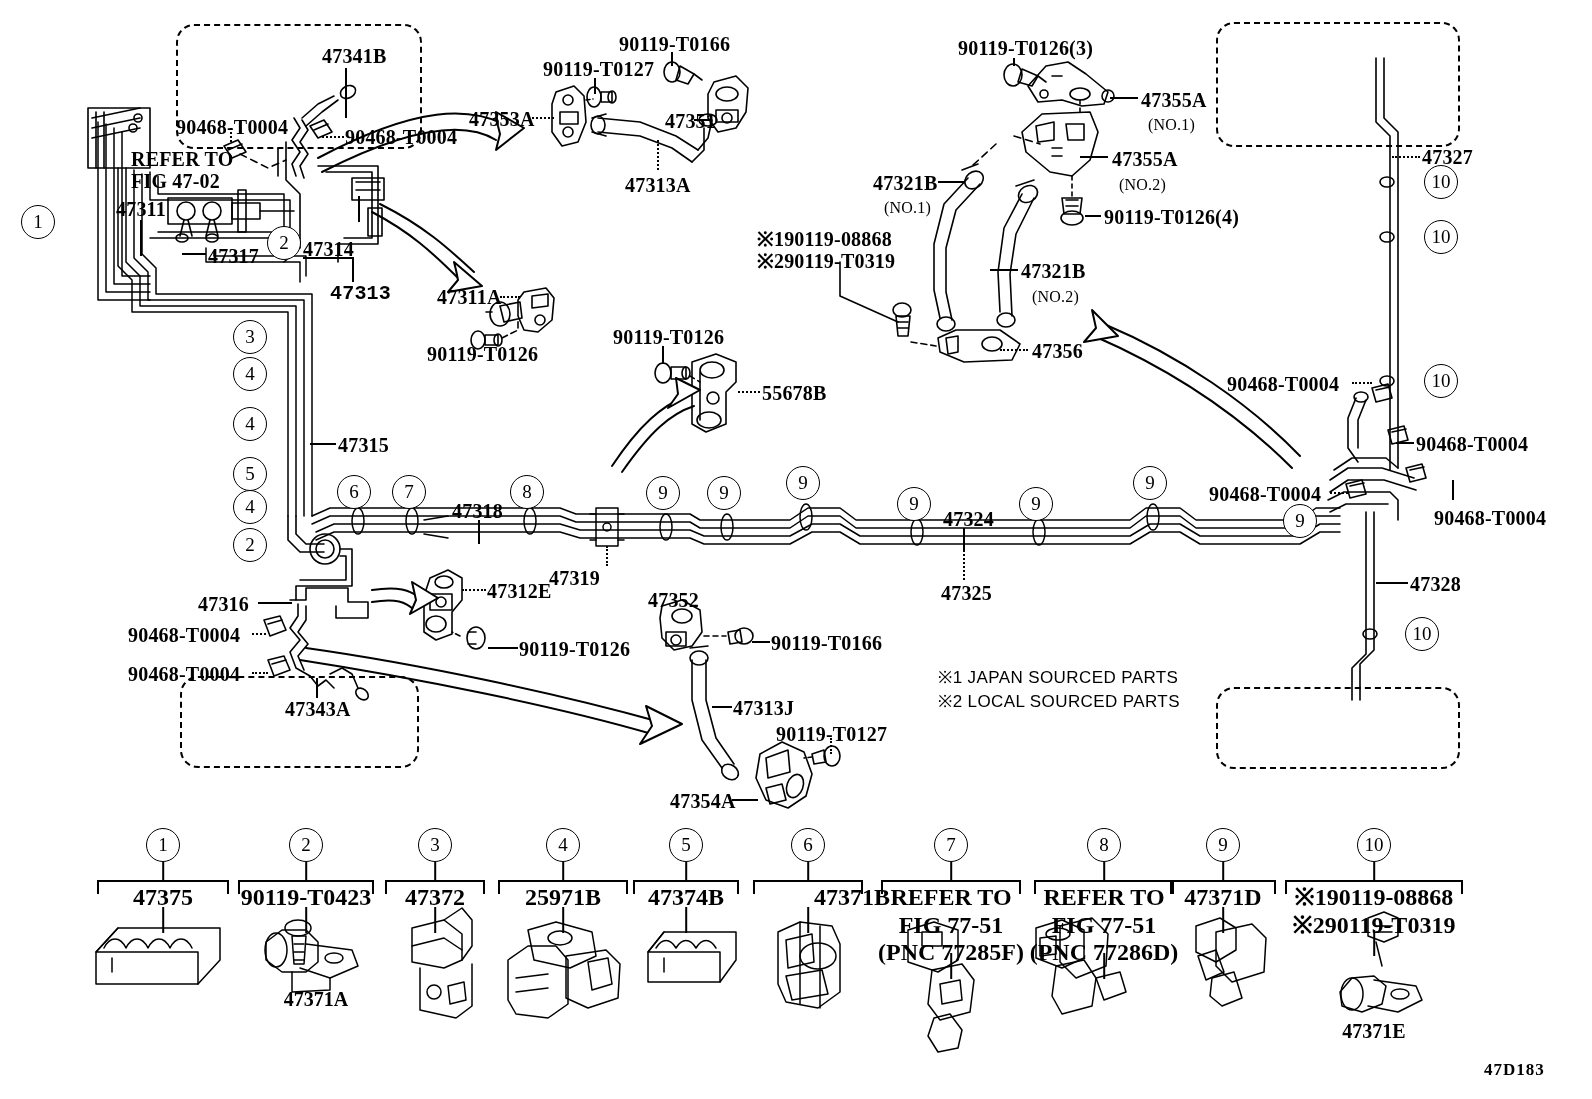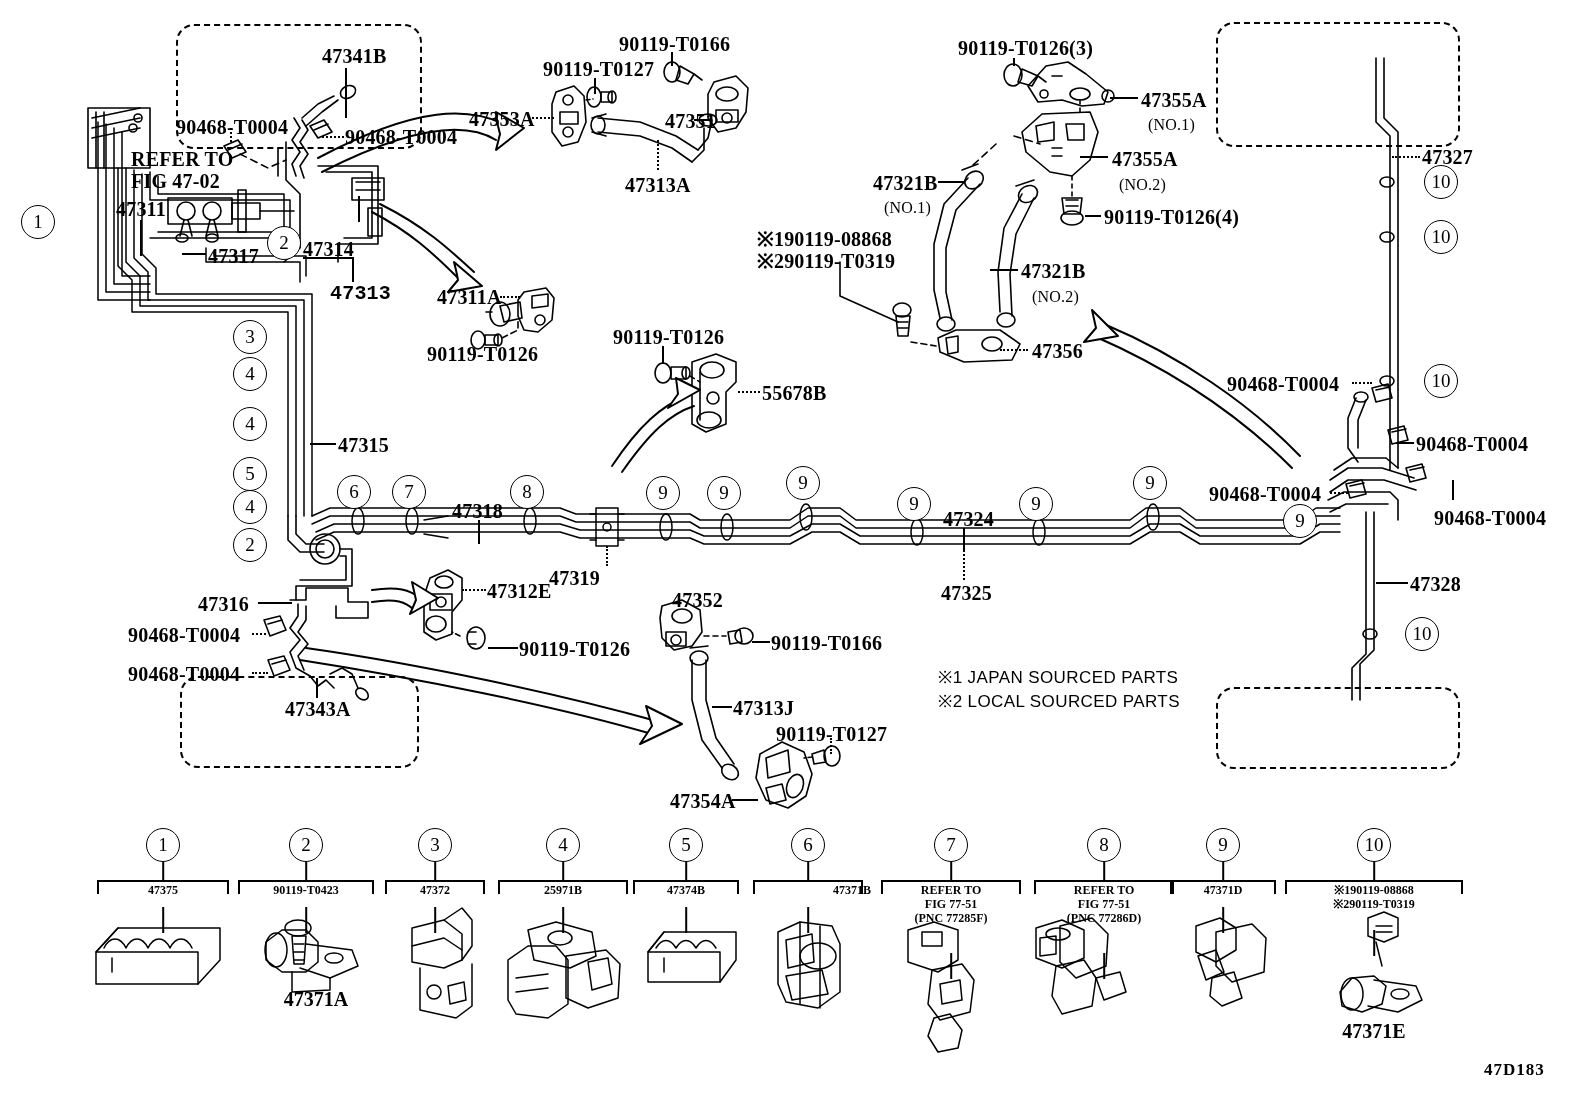--- a/index.html
+++ b/index.html
@@ -70,21 +70,21 @@
     box-sizing:border-box;transform:translateX(-50%);
   }
   .lg-stem{position:absolute;width:1.6px;background:#000;top:34px;height:18px;transform:translateX(-50%);}
   .lg-bracket{
     position:absolute;top:52px;
     border:2px solid #000;border-bottom:none;
     height:14px;box-sizing:border-box;
   }
   .lg-name{
     position:absolute;
-    font-family:"Liberation Serif",serif;font-weight:700;font-size:12px;
+    font-family:"Liberation Serif",serif;font-weight:700;font-size:24px;
     line-height:1.15;white-space:pre;text-align:center;
     transform:translateX(-50%);
   }
   .lg-sub{
     position:absolute;
     font-family:"Liberation Serif",serif;font-weight:700;font-size:20px;
     white-space:pre;text-align:center;transform:translateX(-50%);
   }
   .lg-pin{position:absolute;width:1.6px;background:#000;transform:translateX(-50%);}
   
@@ -563,21 +563,21 @@
       <div class="lbl" style="left: 549px; top: 567px;">47319</div>
       <div class="lbl" style="left: 943px; top: 508px;">47324</div>
       <div class="lbl" style="left: 941px; top: 582px;">47325</div>
       <div class="lbl" style="left: 1410px; top: 573px;">47328</div>
       <div class="lbl" style="left: 198px; top: 593px;">47316</div>
       <div class="lbl" style="left: 128px; top: 624px;">90468-T0004</div>
       <div class="lbl" style="left: 128px; top: 663px;">90468-T0004</div>
       <div class="lbl" style="left: 487px; top: 580px;">47312E</div>
       <div class="lbl" style="left: 519px; top: 638px;">90119-T0126</div>
       <div class="lbl" style="left: 285px; top: 698px;">47343A</div>
-      <div class="lbl" style="left: 648px; top: 589px; margin-left: 24px;">47352</div>
+      <div class="lbl" style="left: 648px; top: 589px;">47352</div>
       <div class="lbl" style="left: 771px; top: 632px;">90119-T0166</div>
       <div class="lbl" style="left: 733px; top: 697px;">47313J</div>
       <div class="lbl" style="left: 776px; top: 723px;">90119-T0127</div>
       <div class="lbl" style="left: 670px; top: 790px;">47354A</div>
     </div>
 
   <div id="callouts">
       <div class="bub" style="left: 21px; top: 205px;">1</div>
       <div class="bub" style="left: 267px; top: 226px;">2</div>
       <div class="bub" style="left: 233px; top: 320px;">3</div>

